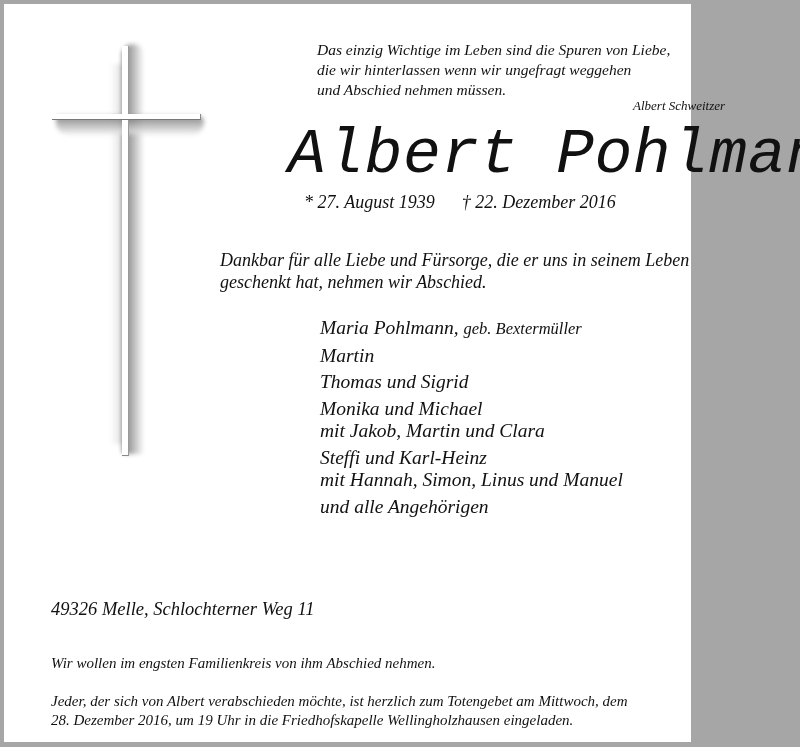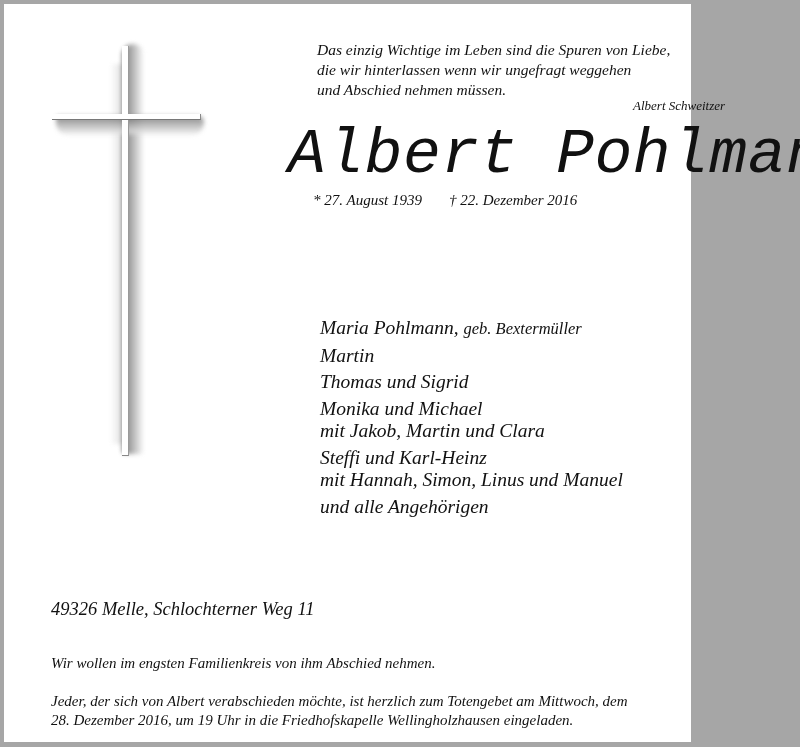--- a/index.html
+++ b/index.html
@@ -19,21 +19,21 @@
               background:linear-gradient(to bottom,#6a6a6a 0%,#a8a8a8 40%,#e0e0e0 80%,rgba(255,255,255,0) 100%);
               filter:blur(2px); opacity:.8; border-radius:2px 6px 14px 14px; }
   .bar-v { position:absolute; left:118px; top:42px; width:6px; height:409px; background:#fff;
            border-right:1px solid #9a9a9a; border-bottom:1px solid #888; }
   .bar-h { position:absolute; left:48px; top:110px; width:148px; height:5px; background:#fff;
            border-bottom:1px solid #777; border-right:1px solid #888; }
 
   .quote { left:313px; top:36px; font-size:15.5px; line-height:20px; }
   .quote-author { left:629px; top:94px; font-size:13px; }
   .name { left:284px; top:122px; font-size:63px; letter-spacing:0.5px; line-height:60px;font-family:Liberation Mono, monospace; }
-  .dates { left:309px; top:188px; font-size:15px; }
+  .dates { left:300px; top:188px; font-size:18px; }
   .dates .gap { display:inline-block; width:27px; }
   .intro { left:216px; top:245px; font-size:18px; line-height:22px; }
   .family { left:316px; top:313px; font-size:19.5px; }
   .family .row { line-height:22.5px; }
   .family .grp { margin-bottom:4px; }
   .family .small { font-size:16.5px; }
   .address { left:47px; top:595px; font-size:18.5px; }
   .note1 { left:47px; top:651px; font-size:15px;text-align:right; }
   .note2 { left:47px; top:688px; font-size:15px; line-height:19px; }
 </style>
@@ -56,20 +56,24 @@
     <div>und Abschied nehmen müssen.</div>
   </div>
   <div class="abs quote-author">Albert Schweitzer</div>
 
   <div class="abs name">Albert Pohlmann</div>
 
   <div class="abs dates">
     <span>* 27. August 1939</span><span class="gap"></span><span>† 22. Dezember 2016</span>
   </div>
 
+  <div class="abs intro">
+    <div>Dankbar für alle Liebe und Fürsorge, die er uns in seinem Leben</div>
+    <div>geschenkt hat, nehmen wir Abschied.</div>
+  </div>
 
   <div class="abs family">
     <div class="grp">
       <div class="row"><span>Maria Pohlmann,</span> <span class="small">geb. Bextermüller</span></div>
     </div>
     <div class="grp">
       <div class="row">Martin</div>
     </div>
     <div class="grp">
       <div class="row">Thomas und Sigrid</div>

